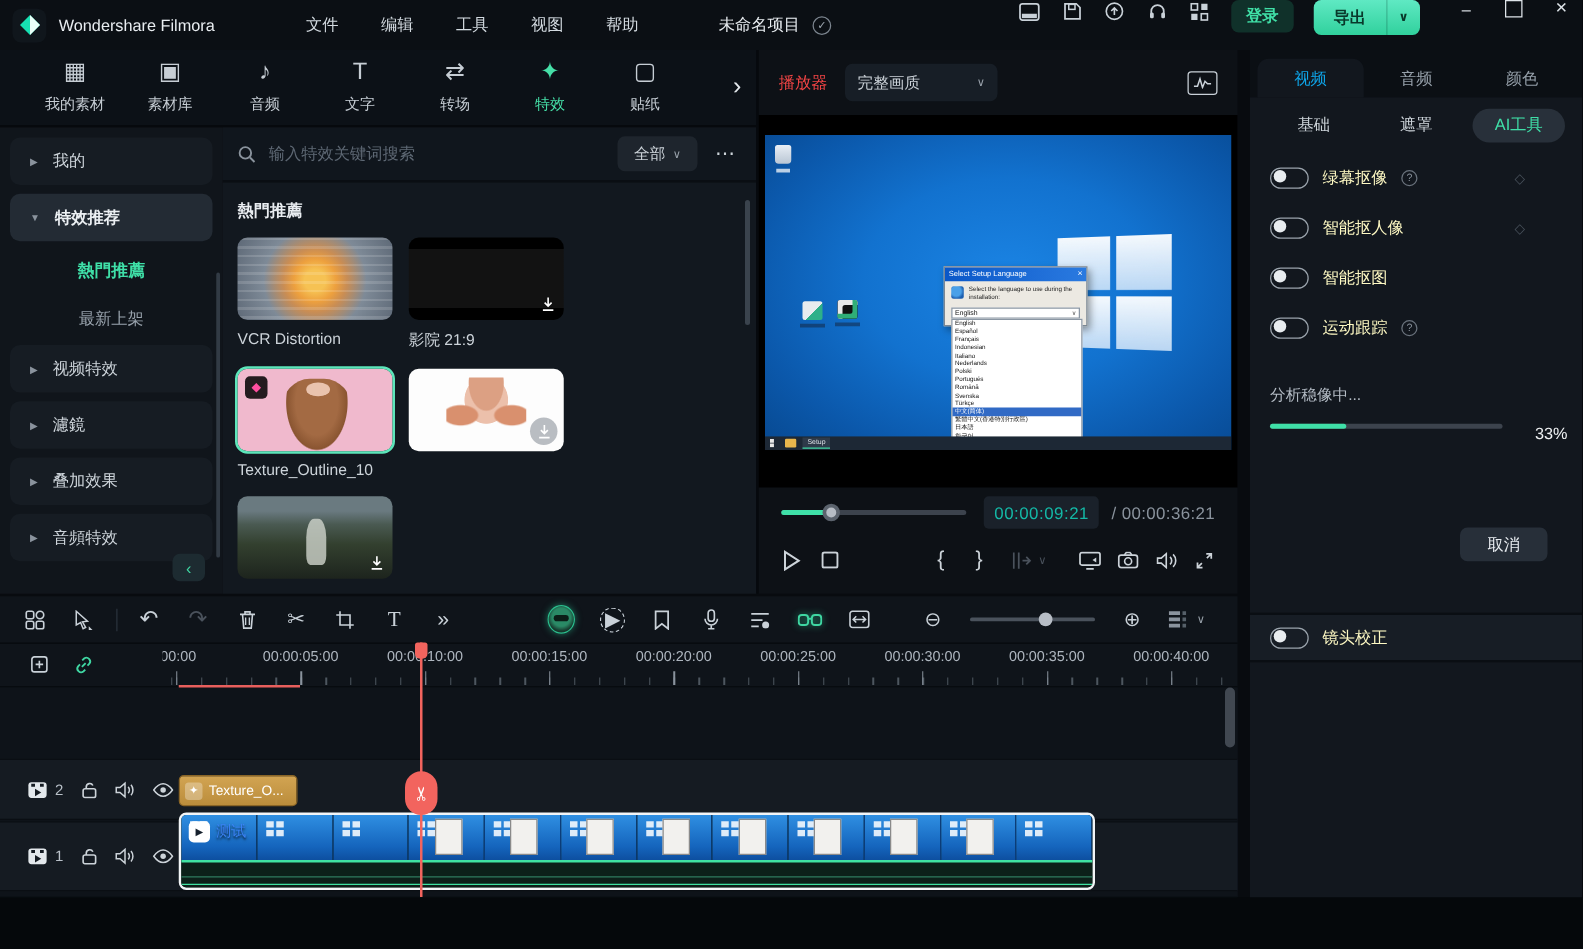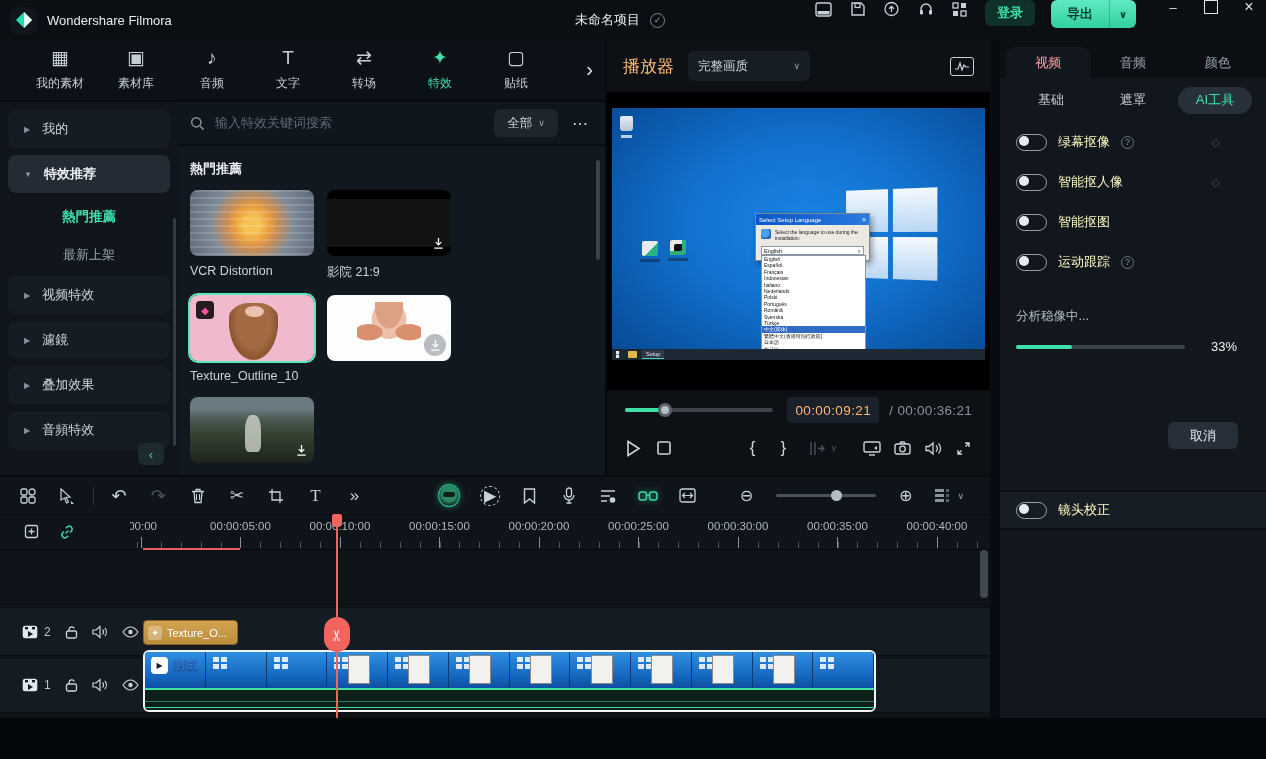--- a/index.html
+++ b/index.html
@@ -70,21 +70,21 @@
 .t-sketch::after{content:"";position:absolute;left:24%;top:10%;width:52%;height:84%;background:radial-gradient(ellipse at 18% 55%,#d9906e 0 18%,transparent 20%),radial-gradient(ellipse at 82% 55%,#d9906e 0 18%,transparent 20%),radial-gradient(ellipse at 50% 8%,#dca083 0 30%,transparent 32%)}
 .t-dark{background:linear-gradient(180deg,#6a7a80 0 18%,#4a5a52 34%,#33402f 58%,#1d241d 100%)}
 .t-dark::before{content:"";position:absolute;left:44%;top:28%;width:13%;height:56%;background:#cfd4cc;border-radius:40% 40% 20% 20%;opacity:.8}
 .dlico{position:absolute;right:6px;bottom:6px}
 .dlico.circ{right:5px;bottom:5px;width:22px;height:22px;border-radius:50%;background:#b9bdc2;display:flex;align-items:center;justify-content:center}
 .probadge{position:absolute;left:6px;top:6px;width:18px;height:18px;border-radius:4px;background:rgba(0,0,0,.85);color:#ff4fa0;font-size:10px;display:flex;align-items:center;justify-content:center}
 .fx-scroll{position:absolute;right:5px;top:58px;width:4px;height:100px;border-radius:2px;background:#3a434d}
 
 #preview{position:absolute;left:605px;top:40px;width:385px;height:435px;background:#0d1116;border-left:2px solid #06090d}
 .pv-head{height:52px;display:flex;align-items:center;padding:0 16px;gap:14px}
-.pv-label{font-size:17px;color:#fdba74}
+.pv-label{font-size:13px;color:#ef4444}
 .pv-quality{width:122px;height:30px;border-radius:6px;background:#171e26;color:#ccd3d9;display:flex;align-items:center;justify-content:space-between;padding:0 10px;font-size:12.5px}
 .pv-quality .cv{font-size:9px;color:#9aa3ac}
 .pv-scope{margin-left:auto;width:24px;height:19px;border:1.5px solid #c9d1d8;border-radius:3px;display:flex;align-items:center;justify-content:center}
 .stage{position:absolute;left:0;top:52px;width:100%;height:298px;background:#000}
 .desktop{position:absolute;left:5px;right:5px;top:16px;bottom:30px;background:radial-gradient(ellipse at 52% 46%,#1b84e4 0%,#1272cf 42%,#0b58ab 76%,#07488f 100%);overflow:hidden}
 .win-logo{position:absolute;right:13%;top:32%;width:94px;height:90px;display:grid;grid-template-columns:1fr 1fr;grid-template-rows:1fr 1fr;gap:5px;transform:perspective(300px) rotateY(-14deg)}
 .win-logo i{background:linear-gradient(180deg,rgba(255,255,255,.95),rgba(214,232,250,.85))}
 .bin{position:absolute;left:8px;top:8px;width:13px;height:15px;background:linear-gradient(180deg,#e8eef5,#b9c6d4);border-radius:2px 2px 3px 3px}
 .bin::after{content:"";position:absolute;left:1px;bottom:-7px;width:11px;height:3px;background:rgba(230,238,245,.8)}
 .dicon{position:absolute;width:16px;height:15px;border-radius:2px}
@@ -105,44 +105,44 @@
 .sd-lang.hl{background:#316ac5;color:#fff}
 .taskbar{position:absolute;left:0;right:0;bottom:0;height:11px;background:#1d2835;display:flex;align-items:center;gap:5px;padding:0 4px}
 .start{width:7px;height:7px;background:conic-gradient(from 0deg,#e8e8e8 0 360deg);clip-path:polygon(0 0,45% 0,45% 45%,0 45%,0 55%,45% 55%,45% 100%,0 100%,0 0);position:relative}
 .start::after{content:"";position:absolute;left:55%;top:0;width:45%;height:100%;background:#e8e8e8;clip-path:polygon(0 0,100% 0,100% 45%,0 45%,0 55%,100% 55%,100% 100%,0 100%)}
 .tfolder{width:9px;height:7px;background:#e8b64c;border-radius:1px}
 .tbtn{height:9px;background:#2e3a49;border-bottom:1px solid #3fd6a2;display:flex;align-items:center;gap:2px;padding:0 4px;color:#dfe5ea;font-size:5.5px}
 .seekrow{position:absolute;left:0;top:356px;width:100%;height:28px;display:flex;align-items:center;padding:0 18px}
 .seek{position:relative;width:158px;height:4px;border-radius:2px;background:#3c434d}
 .seek .fill{position:absolute;left:0;top:0;height:100%;border-radius:2px;background:#3fe0a8}
 .seek .knob{position:absolute;top:-5px;width:14px;height:14px;border-radius:50%;background:#b7bdc5;border:3px solid #5b636d}
-.tcbox{margin-left:14px;width:98px;height:26px;border-radius:4px;background:#1a212a;display:flex;align-items:center;justify-content:center;font-size:13.5px;color:#fdba74;letter-spacing:.4px}
+.tcbox{margin-left:14px;width:98px;height:26px;border-radius:4px;background:#1a212a;display:flex;align-items:center;justify-content:center;font-size:13.5px;color:#14b8a6;letter-spacing:.4px}
 .tctotal{margin-left:10px;color:#8a939d;font-size:13.5px;letter-spacing:.3px}
 .ctrlrow{position:absolute;left:0;top:388px;width:100%;height:40px;display:flex;align-items:center;padding:0 16px;color:#ccd3d9}
 .cic{display:flex;align-items:center;justify-content:center;width:22px;height:22px}
 .brace{font-size:17px;color:#ccd3d9;width:22px;text-align:center}
 .dim{color:#4a525c}
 
 #rightpanel{position:absolute;left:1000px;top:40px;width:266px;height:719px;background:#12171e}
 .rp-tabs{height:38px;background:#0b0f14;display:flex;padding:0 6px}
 .rp-tab{flex:1;margin-top:7px;display:flex;align-items:center;justify-content:center;color:#96a0aa;font-size:13px}
-.rp-tab.active{background:#12171e;border-radius:9px 9px 0 0;color:#fca5a5}
+.rp-tab.active{background:#12171e;border-radius:9px 9px 0 0;color:#0ea5e9}
 .rp-subtabs{height:44px;display:flex;align-items:center;padding:0 14px;gap:8px}
 .rp-subtab{flex:1;display:flex;align-items:center;justify-content:center;color:#ccd3d9;font-size:13px;height:27px}
 .rp-subtab.pill{background:#28303a;border-radius:14px;color:#3fe0a8}
 .tgl-row{position:relative;height:40px;display:flex;align-items:center;padding-left:16px;gap:11px}
 .sw{position:relative;width:31px;height:17px;border:1.5px solid #9aa3ac;border-radius:9px;flex:none}
 .sw i{position:absolute;left:2px;top:1.5px;width:10px;height:10px;border-radius:50%;background:#e8ecef}
 .sw.on{border-color:#3fd6a2}
 .sw.on i{left:auto;right:2px;background:#3fd6a2}
 .tgl-label{font-size:13px;color:#fef9c3}
 .helpq{width:13px;height:13px;border:1px solid #6a737d;border-radius:50%;color:#8a939d;font-size:8.5px;display:flex;align-items:center;justify-content:center}
 .kfdiamond{position:absolute;right:46px;color:#49525c;font-size:11px}
 .an-label{margin:26px 0 0 16px;font-size:12.5px;color:#b4bcc5}
-.an-bar{display:flex;align-items:center;margin:14px 29px 0 16px;gap:26px}
+.an-bar{display:flex;align-items:flex-start;margin:14px 12px 0 16px;gap:26px}
 .an-track{position:relative;flex:1;height:4px;border-radius:2px;background:#3c434d}
 .an-fill{position:absolute;left:0;top:0;height:100%;border-radius:2px;background:#3fe0a8}
 .an-pct{font-size:13px;color:#f0f3f5}
 .cancel-btn{position:absolute;right:28px;top:382px;width:70px;height:27px;border:0;border-radius:6px;background:#272f39;color:#e9edf1;font-size:13px}
 .lens-row{position:absolute;left:0;top:450px;width:100%;height:40px;background:#171d25;border-top:2px solid #0a0e13;border-bottom:2px solid #0a0e13;display:flex;align-items:center;padding-left:16px;gap:11px}
 .rp-bottom-btn{position:absolute;height:28px;border:0;border-radius:7px;background:#272f39;color:#e9edf1;font-size:13px;bottom:-14px}
 .rb-reset{left:44px;width:70px}
 .rb-kf{right:12px;width:104px}
 .newbadge{position:absolute;right:26px;bottom:4px;background:linear-gradient(90deg,#ff8a5c,#ff5fa2);color:#fff;font-size:9px;font-style:italic;font-weight:bold;border-radius:9px;padding:2px 8px;z-index:3}
 
@@ -195,20 +195,27 @@
 <div id="root">
 
   <header id="titlebar">
     <div class="logo">
       <svg width="20" height="20" viewBox="0 0 20 20">
           <polygon points="10,2 18,10 10,18 2,10" fill="#17dfb2"></polygon>
           <polygon points="10,2 18,10 10,18" fill="#eafff8"></polygon>
         </svg>
     </div>
     <span class="appname">Wondershare Filmora</span>
+    <nav id="menubar">
+        <span class="menu-item">文件</span>
+        <span class="menu-item">编辑</span>
+        <span class="menu-item">工具</span>
+        <span class="menu-item">视图</span>
+        <span class="menu-item">帮助</span>
+      </nav>
     <div class="project">
       <span class="pname">未命名项目</span>
       <span class="chk">✓</span>
     </div>
     <div class="tb-right">
       <span class="tb-ic">
           <svg width="17" height="15" viewBox="0 0 17 15">
             <rect x="1" y="1" width="15" height="13" rx="2" fill="none" stroke="#c9d1d8" stroke-width="1.4"></rect>
             <rect x="2.5" y="9" width="12" height="3.5" fill="#c9d1d8"></rect>
           </svg>

